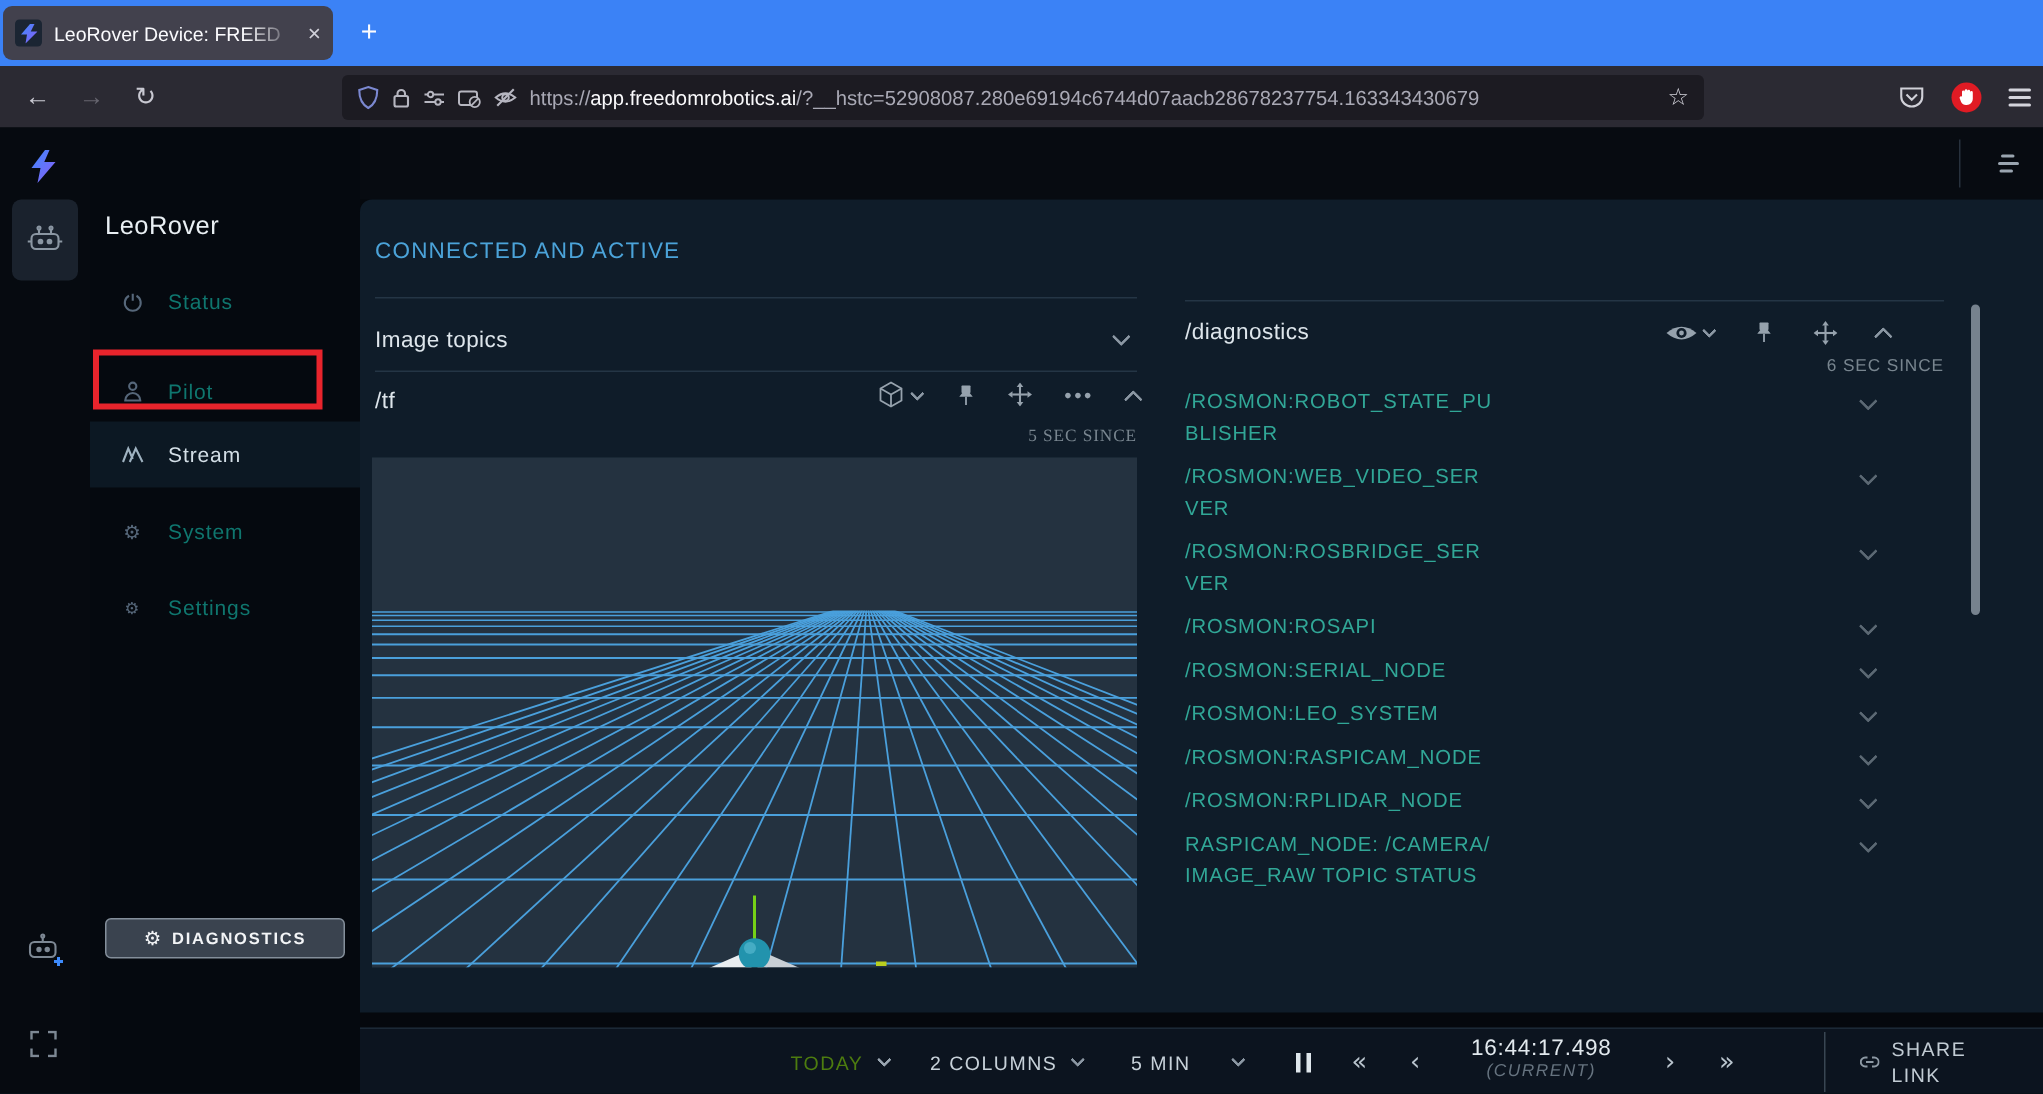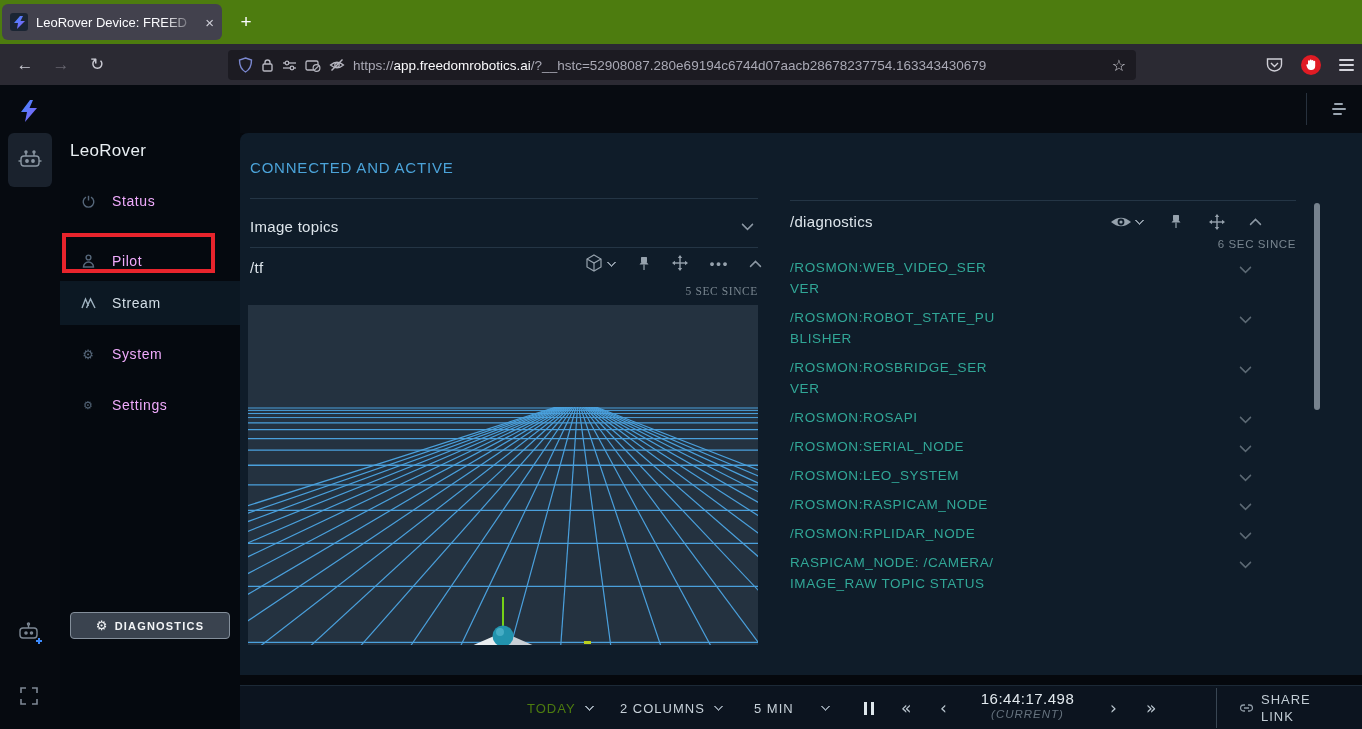--- a/index.html
+++ b/index.html
@@ -1,20 +1,20 @@
 <!DOCTYPE html>
 <html><head>
 <meta charset="utf-8">
 <style>
   html,body{margin:0;padding:0;}
   body{width:1362px;height:729px;background:#05080d;overflow:hidden;position:relative;
        font-family:"Liberation Sans", sans-serif;-webkit-font-smoothing:antialiased;}
   .abs{position:absolute;}
   
-  .tabbar{position:absolute;left:0;top:0;width:1362px;height:44px;background:#4d7c0f;}
+  .tabbar{position:absolute;left:0;top:0;width:1362px;height:44px;background:#3b82f6;}
   .tab{position:absolute;left:2px;top:4px;width:220px;height:36px;background:#42414d;border-radius:6px;
        display:flex;align-items:center;padding:0 8px;box-sizing:border-box;color:#fbfbfe;font-size:13px;}
   .favicon{width:18px;height:18px;border-radius:3px;background:#1b2533;display:flex;align-items:center;justify-content:center;margin-right:8px;flex:0 0 auto;}
   .tab-title{white-space:nowrap;overflow:hidden;flex:1;-webkit-mask-image:linear-gradient(90deg,#000 78%,transparent 97%);
              mask-image:linear-gradient(90deg,#000 78%,transparent 97%);}
   .tab-close{color:#cfcfd8;font-size:15px;margin-left:4px;flex:0 0 auto;}
   .newtab{position:absolute;left:232px;top:8px;width:28px;height:28px;color:#fbfbfe;font-size:19px;
           display:flex;align-items:center;justify-content:center;border-radius:4px;}
   .toolbar{position:absolute;left:0;top:44px;width:1362px;height:41px;background:#2b2a33;display:flex;align-items:center;}
   .navbtn{width:30px;height:28px;display:flex;align-items:center;justify-content:center;color:#c9c9d2;font-size:17px;}
@@ -37,21 +37,21 @@
   .sort-icon i:nth-child(3){width:9px;margin-right:4px;}
   .rail{position:absolute;left:0;top:85px;width:60px;height:644px;background:#060a10;}
   .rail-bolt{position:absolute;left:18px;top:14px;}
   .rail-device{position:absolute;left:8px;top:48px;width:44px;height:54px;background:#1a222d;border-radius:6px;
                display:flex;align-items:center;justify-content:center;}
   .rail-add{position:absolute;left:15px;top:534px;}
   .rail-expand{position:absolute;left:20px;top:602px;}
   .sidebar{position:absolute;left:60px;top:85px;width:180px;height:644px;background:#05090f;}
   .sb-title{position:absolute;left:10px;top:56px;color:#e9eff3;font-size:17px;letter-spacing:.3px;}
   .nav-item{position:absolute;left:0;width:180px;height:44px;display:flex;align-items:center;gap:16px;padding-left:20px;box-sizing:border-box;}
-  .nav-item .lbl{font-size:14px;letter-spacing:.6px;color:#f0abfc;}
+  .nav-item .lbl{font-size:14px;letter-spacing:.6px;color:#0f766e;}
   .nav-item .ico{width:16px;display:flex;justify-content:center;color:#56677a;font-size:13px;}
   .nav-item.active{background:#0c1823;}
   .nav-item.active .lbl{color:#d3dee6;}
   .nav-item.active .ico{color:#9fb2c0;}
   .annotation-rect{position:absolute;left:62px;top:233px;width:153px;height:40px;border:4px solid #e8242c;box-sizing:border-box;pointer-events:none;}
   .sb-btn{position:absolute;left:10px;width:160px;height:27px;border-radius:4px;display:flex;align-items:center;justify-content:center;
           gap:6px;font-size:11px;font-weight:bold;letter-spacing:1.2px;color:#f2f4f6;box-sizing:border-box;}
   .btn-incident{top:489px;background:#55231f;border:1px solid #a63c31;}
   .btn-diag{top:527px;background:#3a434f;border:1px solid #848f9b;}
   
@@ -401,25 +401,25 @@
             </svg>
         </span>
         <span class="chev up"></span>
       </span>
     </div>
   </div>
   <div class="since" style="left:856px;top:105px;width:200px;">6 SEC SINCE</div>
 
   <div class="diag-rows">
     <div class="diag-row">
+        <span class="diag-name">/ROSMON:ROBOT_STATE_PUBLISHER</span>
+        <span class="chev"></span>
+      </div>
+    <div class="diag-row">
         <span class="diag-name">/ROSMON:WEB_VIDEO_SERVER</span>
-        <span class="chev"></span>
-      </div>
-    <div class="diag-row">
-        <span class="diag-name">/ROSMON:ROBOT_STATE_PUBLISHER</span>
         <span class="chev"></span>
       </div>
     <div class="diag-row">
         <span class="diag-name">/ROSMON:ROSBRIDGE_SERVER</span>
         <span class="chev"></span>
       </div>
     <div class="diag-row">
         <span class="diag-name">/ROSMON:ROSAPI</span>
         <span class="chev"></span>
       </div>

